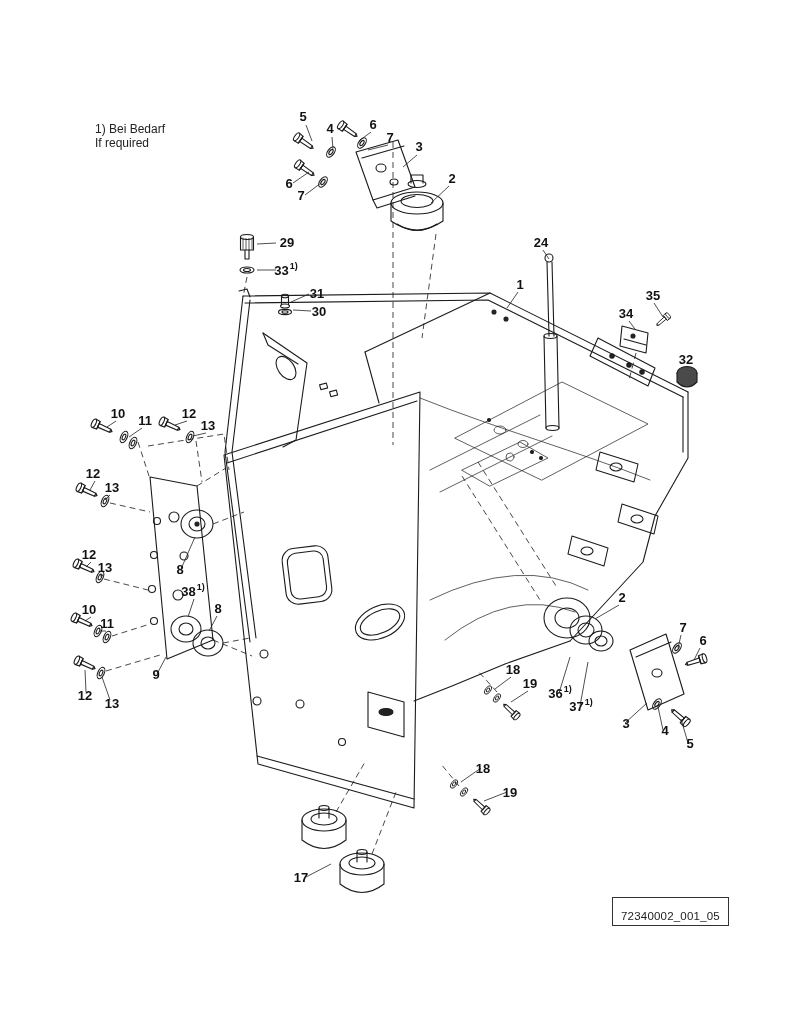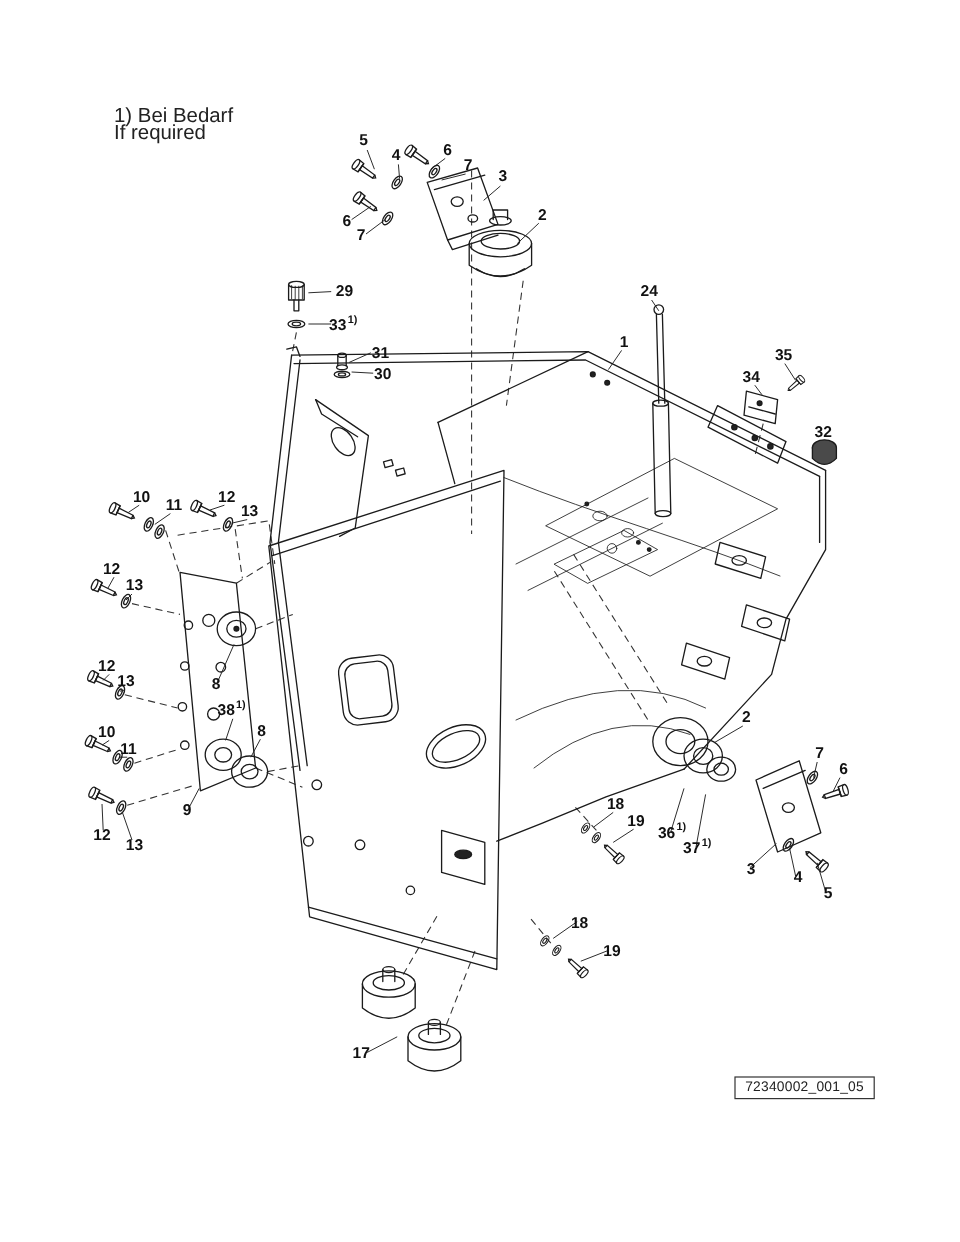--- a/index.html
+++ b/index.html
@@ -1,20 +1,20 @@
 <!DOCTYPE html>
 <html><head>
 <meta charset="utf-8">
 <style>
   html,body{margin:0;padding:0;background:#fff;}
   .page{position:relative;width:800px;height:1035px;background:#ffffff;overflow:hidden;
         font-family:"Liberation Sans",sans-serif;}
-  .footnote{position:absolute;left:95px;top:90px;font-size:17px;color:#222;line-height:14px;}
+  .footnote{position:absolute;left:95px;top:122px;font-size:12px;color:#222;line-height:14px;}
   .footnote .fn-line2{}
-  .docref{position:absolute;left:612px;top:897px;border:1px solid #333;padding:2px 8px 3px 8px;
+  .docref{position:absolute;left:612px;top:897px;border:1px solid #333;padding:12px 8px 3px 8px;
           font-size:11.5px;color:#222;background:#fff;letter-spacing:.2px;}
   svg{position:absolute;left:0;top:0;}
   .art{stroke:#1b1b1b;fill:none;stroke-width:1.1;stroke-linejoin:round;stroke-linecap:round;}
   .thin{stroke-width:0.7;}
   .dash{stroke:#333;stroke-width:0.9;stroke-dasharray:6 4;fill:none;}
   .leaders{stroke:#222;stroke-width:0.8;fill:none;}
   .callout{font-family:"Liberation Sans",sans-serif;font-size:13px;font-weight:600;fill:#111;text-anchor:middle;}
 </style>
 </head>
 <body>

